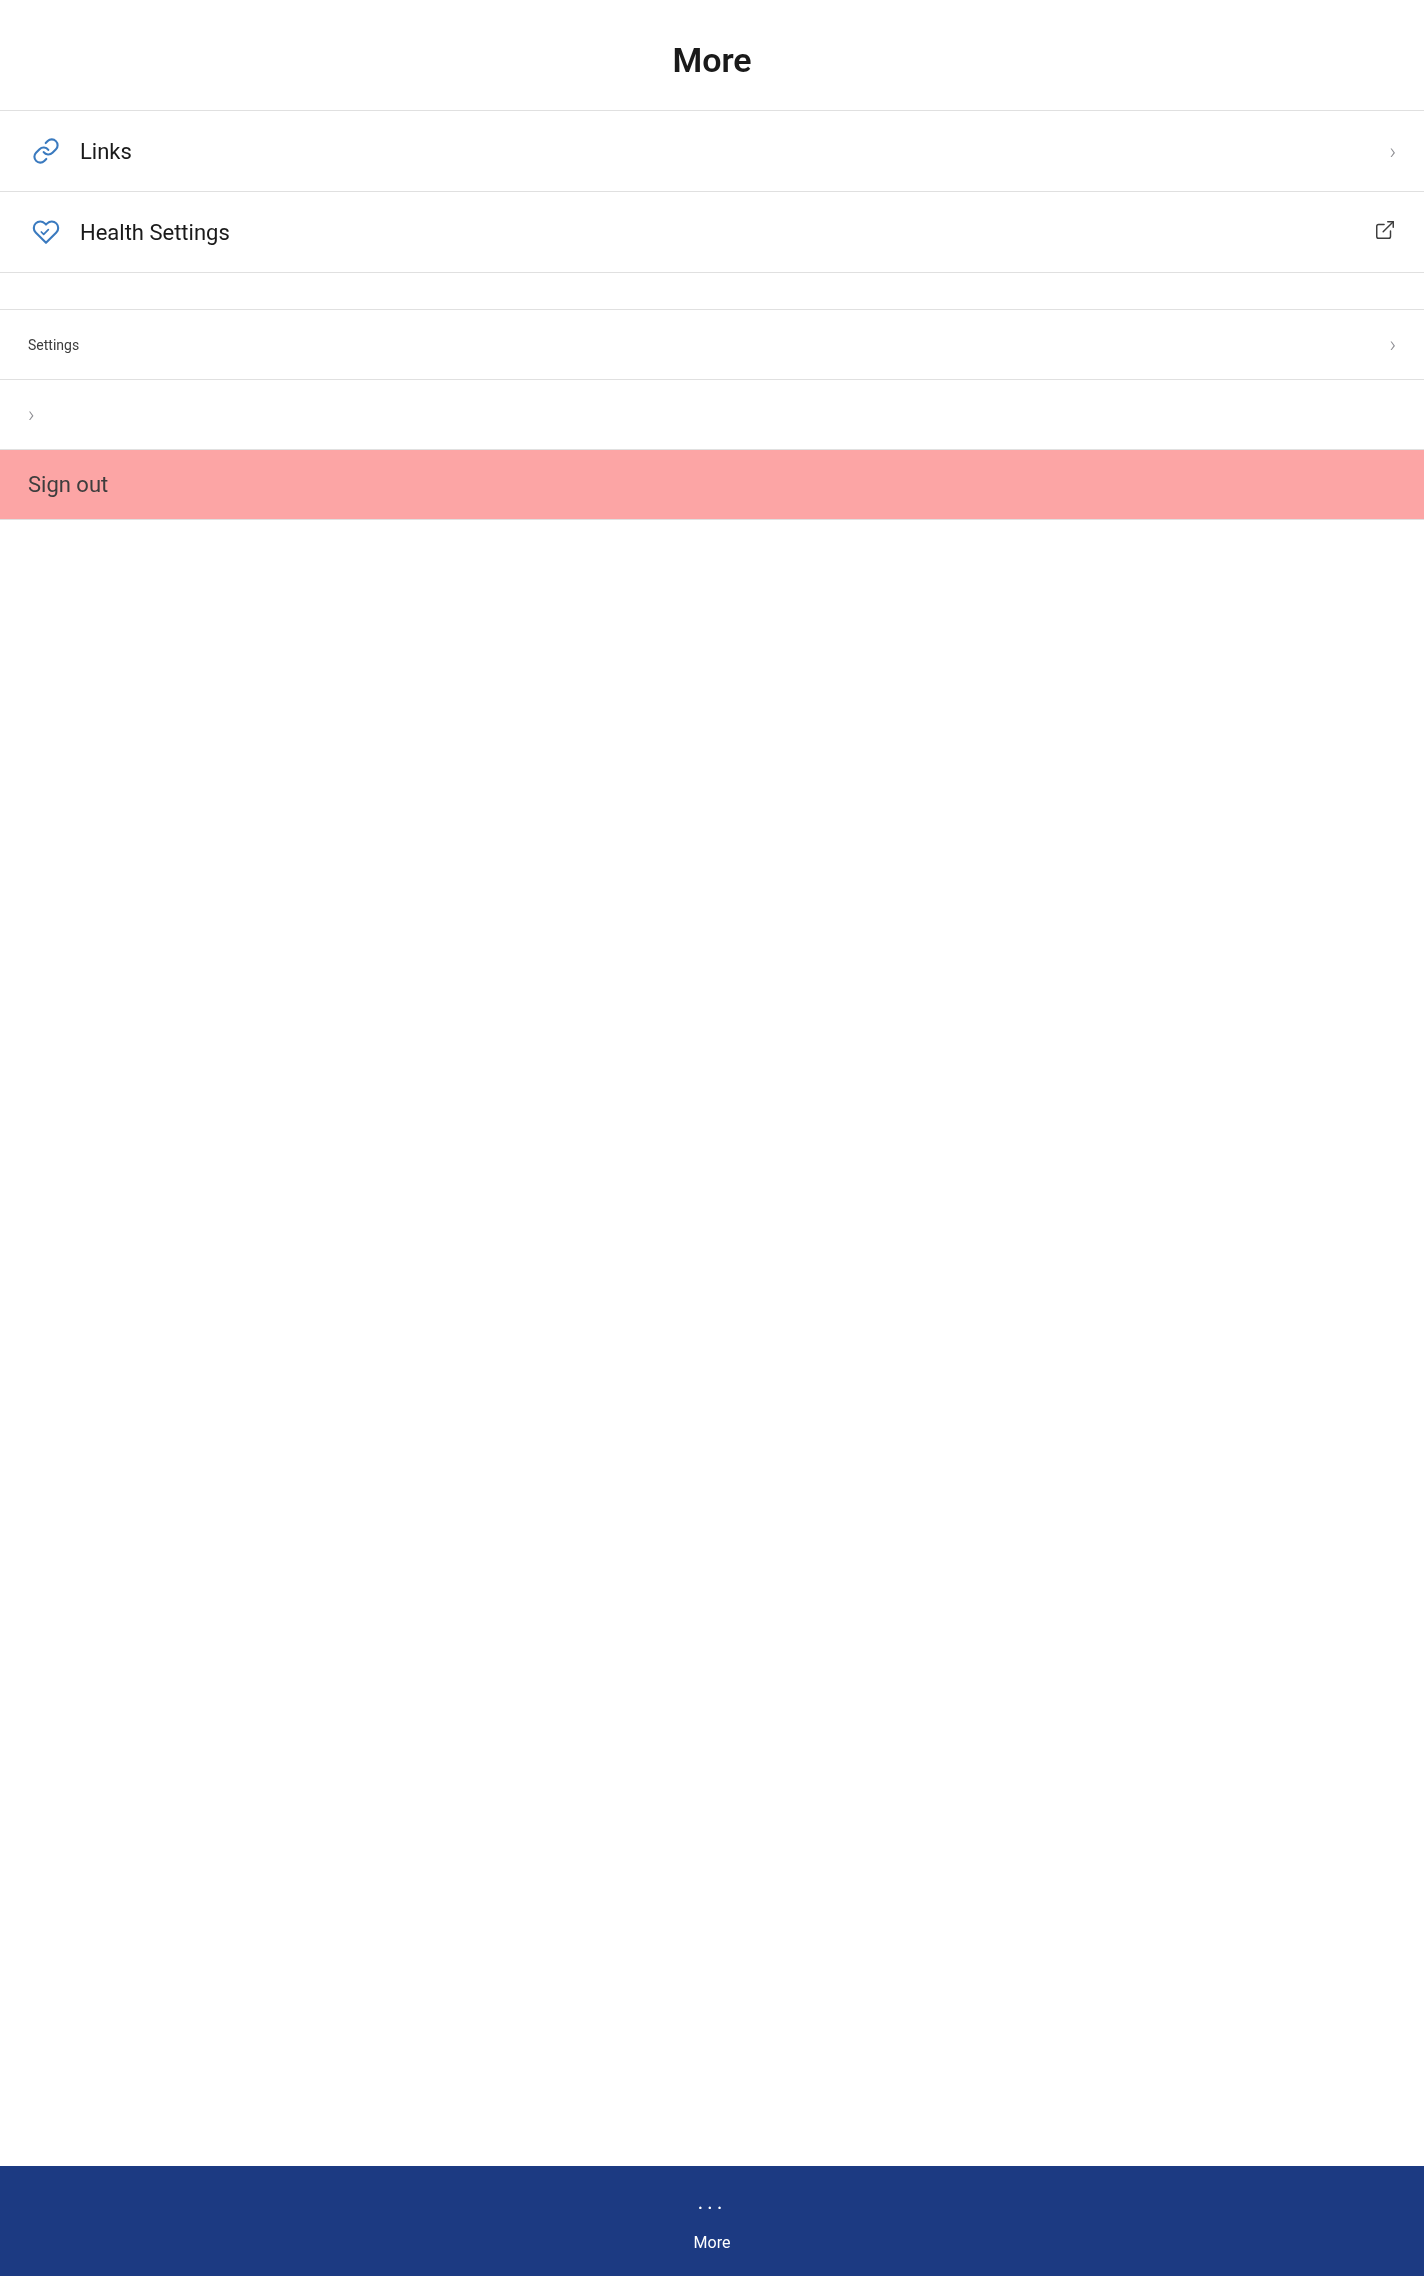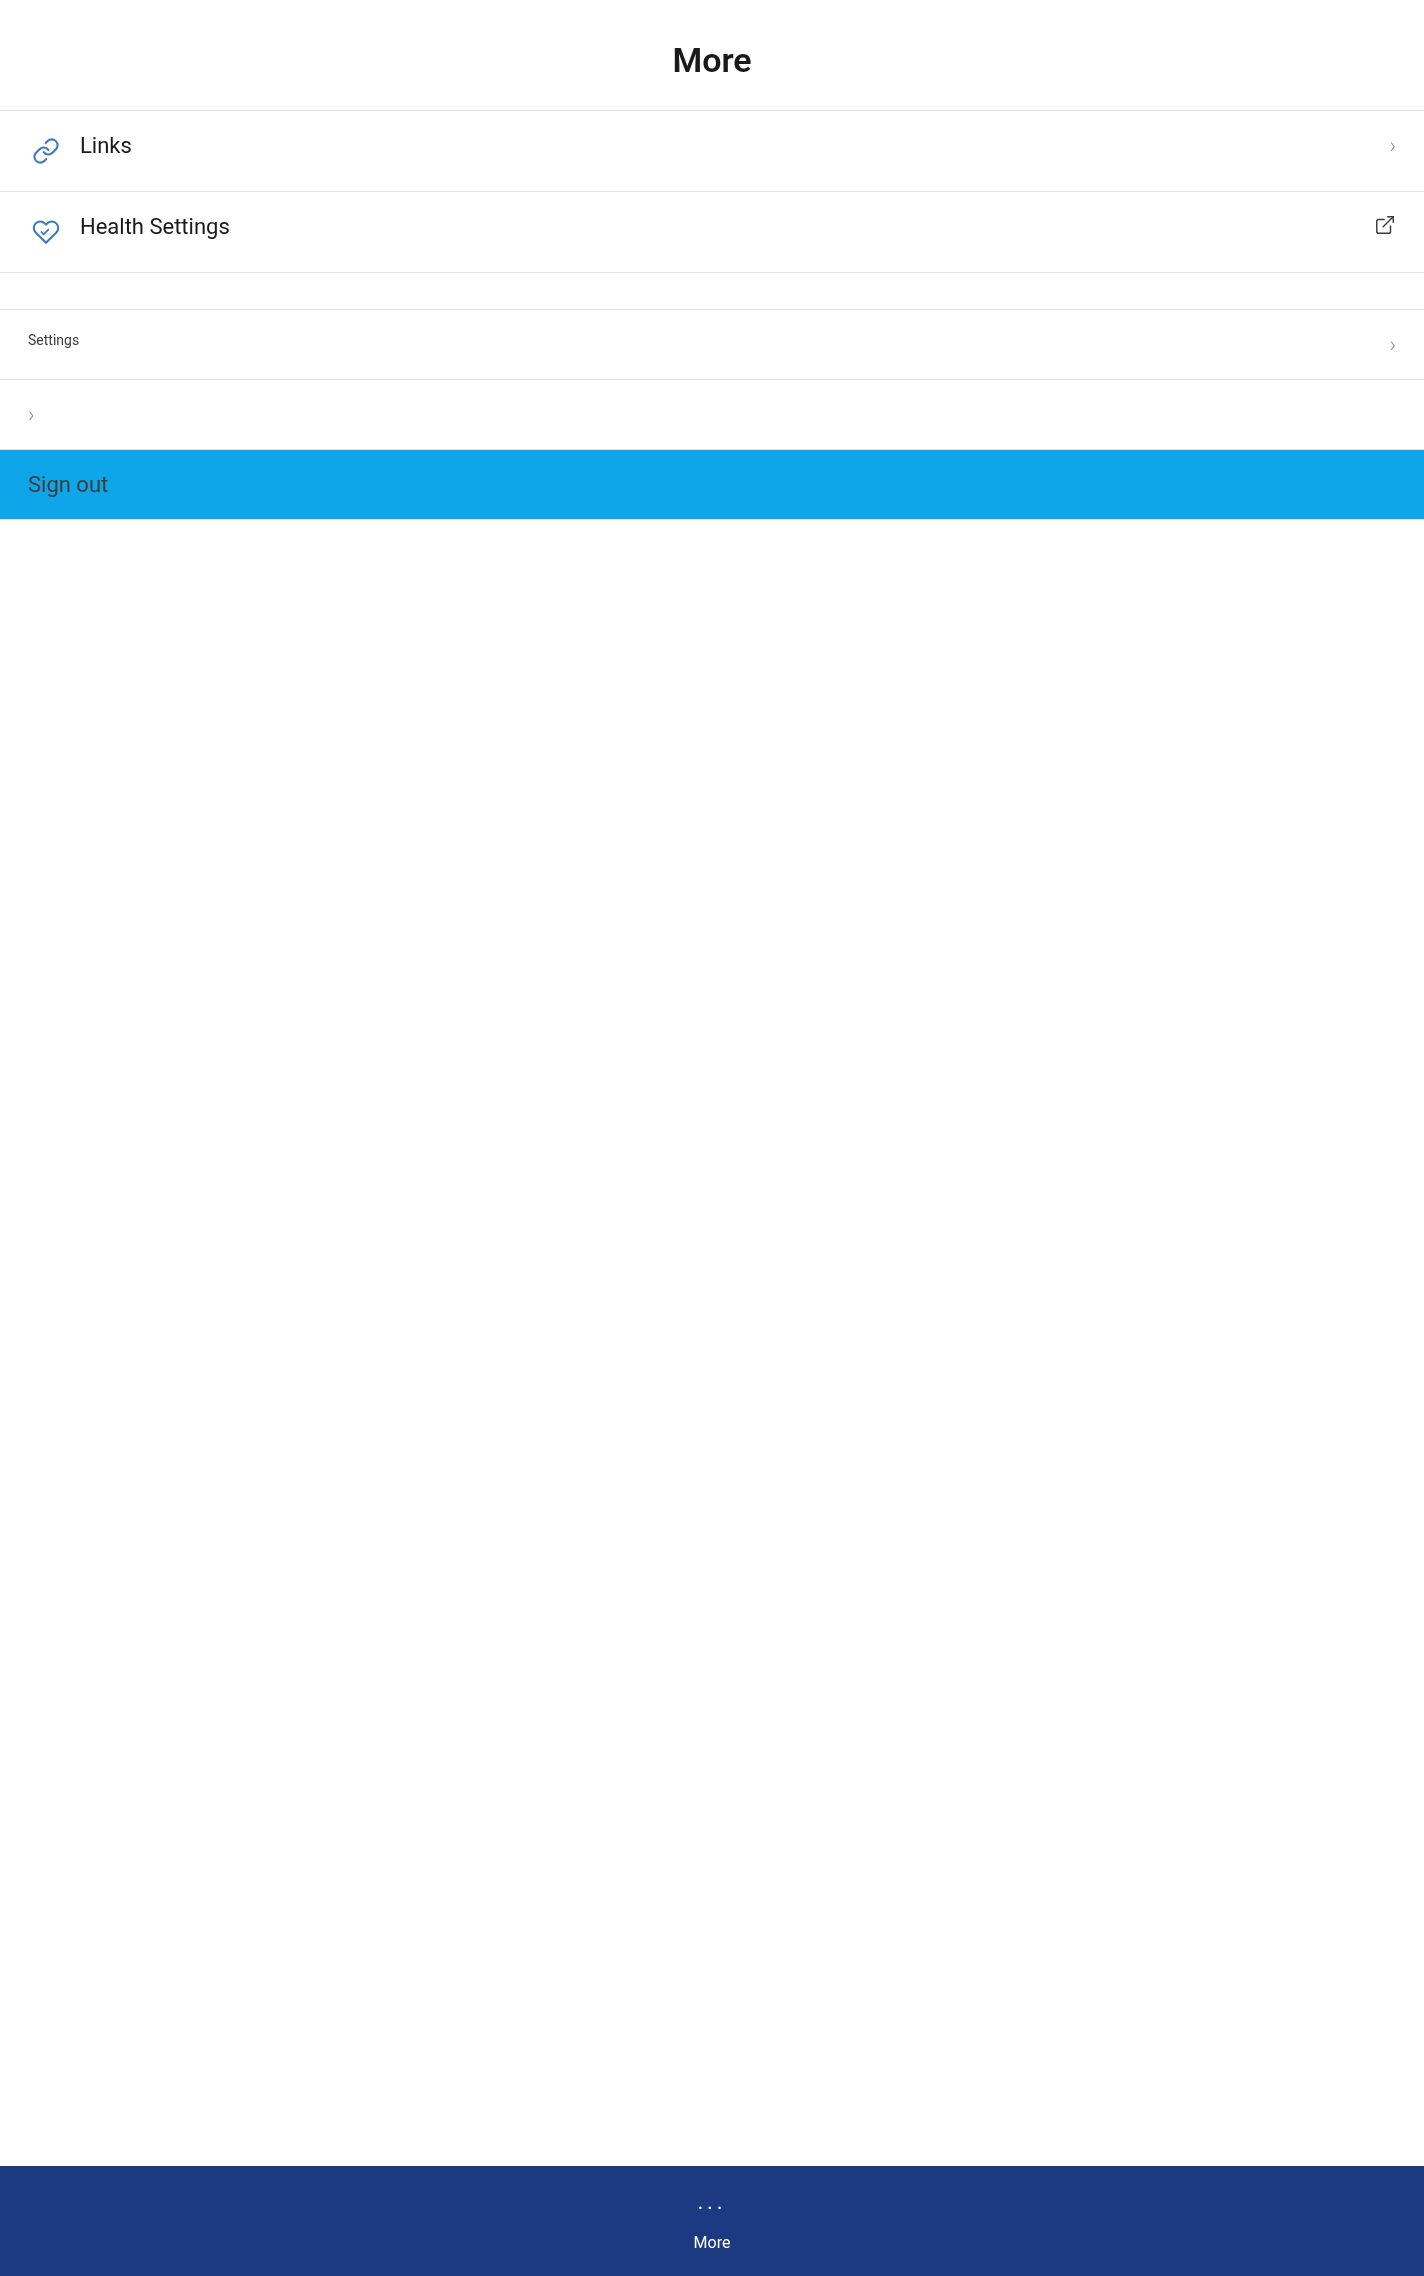--- a/index.html
+++ b/index.html
@@ -25,21 +25,21 @@
       color: #1a1a1a;
       padding: 40px 0 30px 0;
     }
 
     .menu-section {
       width: 100%;
     }
 
     .menu-item {
       display: flex;
-      align-items: flex-start;
+      align-items: center;
       padding: 22px 28px;
       border-bottom: 1px solid #e0e0e0;
       cursor: pointer;
       background: #ffffff;
     }
 
     .menu-item:first-child {
       border-top: 1px solid #e0e0e0;
     }
 
@@ -84,21 +84,21 @@
     .menu-section-plain .menu-item-label {
       font-size: 14px;
       color: #3d3d3d;
     }
 
     .sign-out-item {
       display: flex;
       align-items: flex-start;
       padding: 22px 28px;
       cursor: pointer;
-      background: #0ea5e9;
+      background: #fca5a5;
       border-bottom: 1px solid #e0e0e0;
     }
 
     .sign-out-label {
       font-size: 22px;
       color: #3d3d3d;
     }
 
     .bottom-nav {
       width: 100%;

